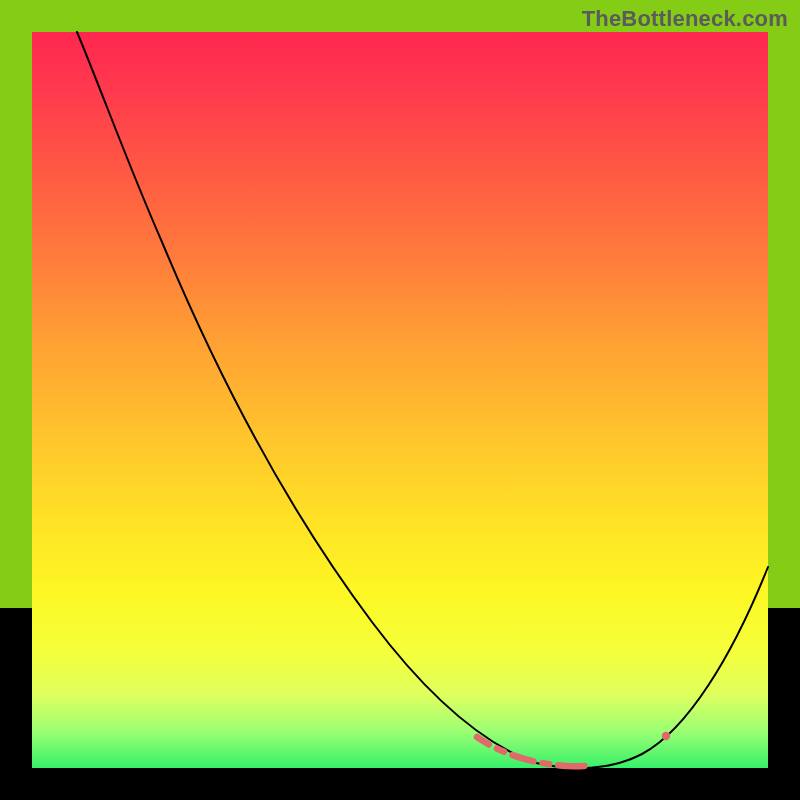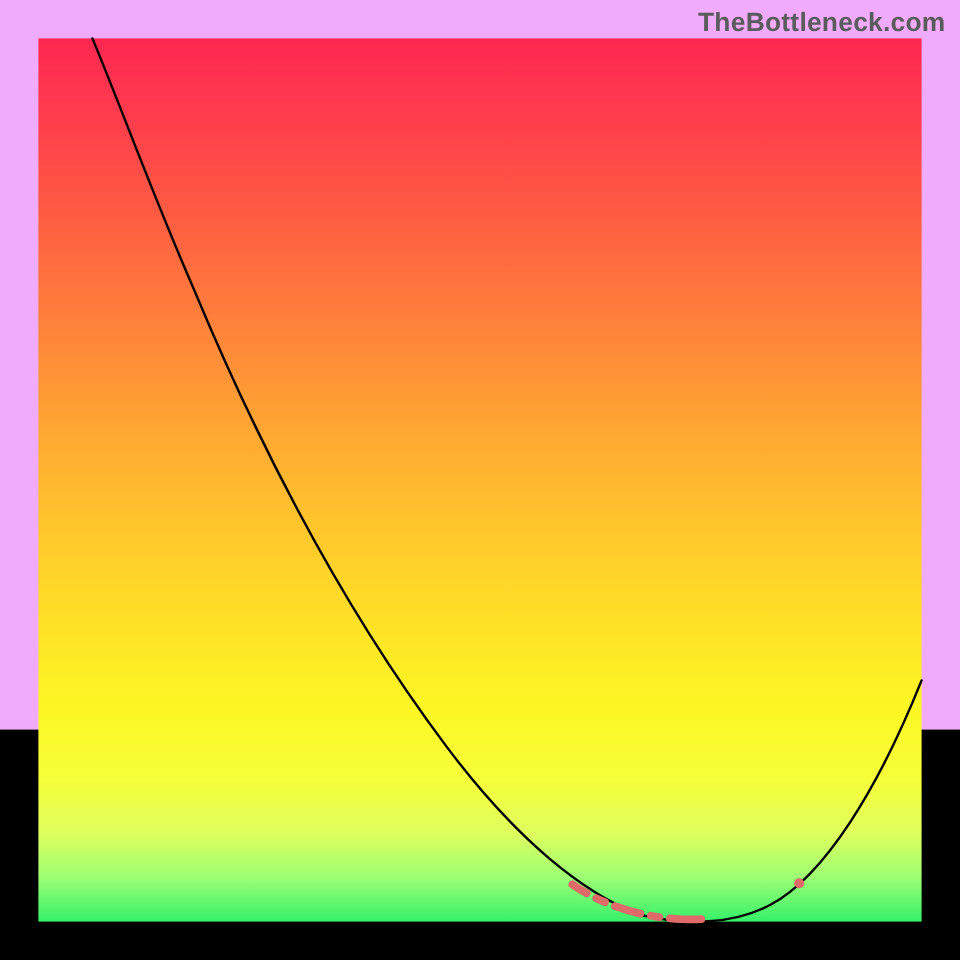--- a/index.html
+++ b/index.html
@@ -1,21 +1,21 @@
 <!DOCTYPE html>
 <html><head>
 <meta charset="utf-8">
 <style>
   * { margin: 0; padding: 0; box-sizing: border-box; }
   html, body { width: 800px; height: 800px; overflow: hidden; background: #000; }
   .container {
     position: relative;
     width: 800px;
     height: 608px;
-    background: #f0abfc;
+    background: #84cc16;
     padding-left: 14px;
   }
   .watermark {
     position: absolute;
     top: 6px;
     right: 12px;
     font-family: Arial, Helvetica, sans-serif;
     font-size: 22px;
     font-weight: 600;
     color: #5b5b5b;

